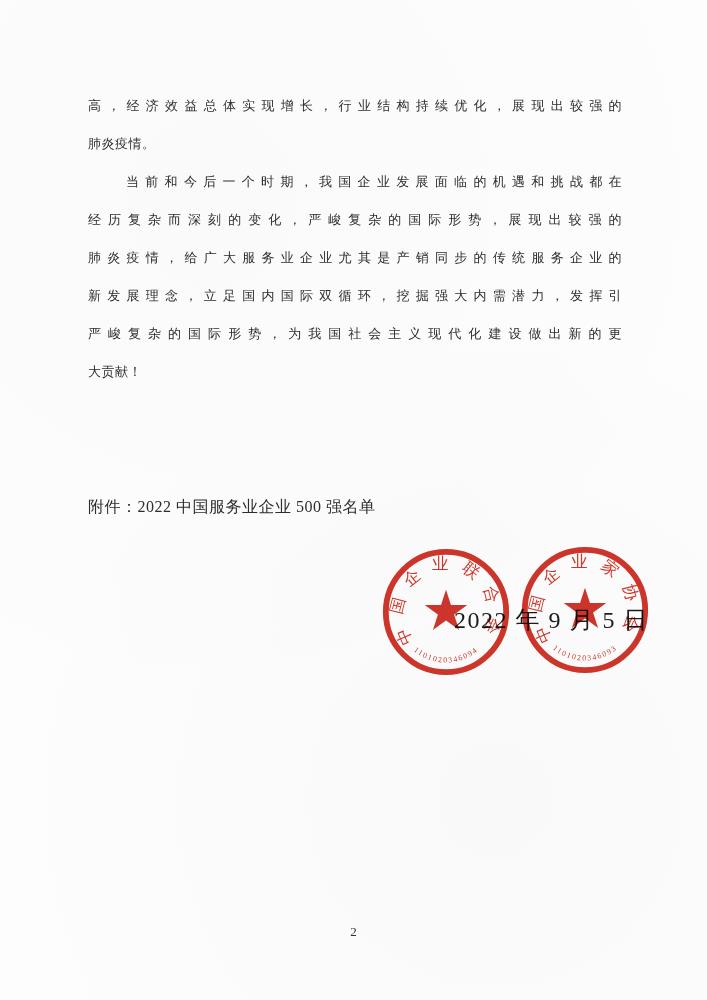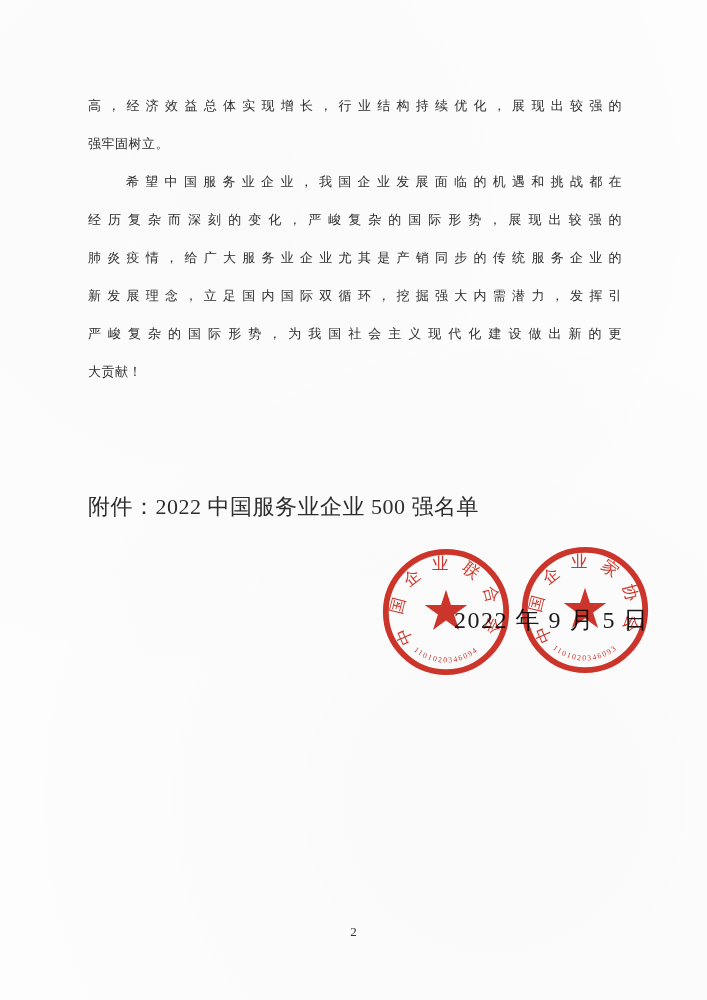--- a/index.html
+++ b/index.html
@@ -31,21 +31,21 @@
   .line.j {
     white-space: normal;
     text-align: justify;
     text-align-last: justify;
     text-justify: inter-character;
   }
   .line.indent { padding-left: 38px; }
   .attachment-line {
     position: absolute;
     left: 88px; top: 488px; width: 534px;
-    font-size: 22px; line-height: 38px;
+    font-size: 16px; line-height: 38px;
     color: #2d2d2d; letter-spacing: 0.5px;
     white-space: nowrap;
   }
   .seal {
     position: absolute;
     width: 132px; height: 132px;
     mix-blend-mode: multiply;
     opacity: 0.95;
   }
   .seal.left  { left: 380px; top: 546px; }
@@ -69,22 +69,22 @@
   .seal .org-arc   { font-size: 17px; letter-spacing: 12px; }
   .seal .serial-arc{ font-size: 8px;  letter-spacing: 1.6px; }
 </style>
 </head>
 <body>
 
 <div class="page">
 
   <div class="body-text">
     <div class="line j">高，经济效益总体实现增长，行业结构持续优化，展现出较强的</div>
-    <div class="line">强牢固树立。</div>
-    <div class="line j indent">希望中国服务业企业，我国企业发展面临的机遇和挑战都在</div>
+    <div class="line">肺炎疫情。</div>
+    <div class="line j indent">当前和今后一个时期，我国企业发展面临的机遇和挑战都在</div>
     <div class="line j">经历复杂而深刻的变化，严峻复杂的国际形势，展现出较强的</div>
     <div class="line j">肺炎疫情，给广大服务业企业尤其是产销同步的传统服务企业的</div>
     <div class="line j">新发展理念，立足国内国际双循环，挖掘强大内需潜力，发挥引</div>
     <div class="line j">严峻复杂的国际形势，为我国社会主义现代化建设做出新的更</div>
     <div class="line">大贡献！</div>
   </div>
 
   <div class="attachment-line">附件：2022 中国服务业企业 500 强名单</div>
 
   <div class="date-line">2022 年 9 月 5 日</div>

